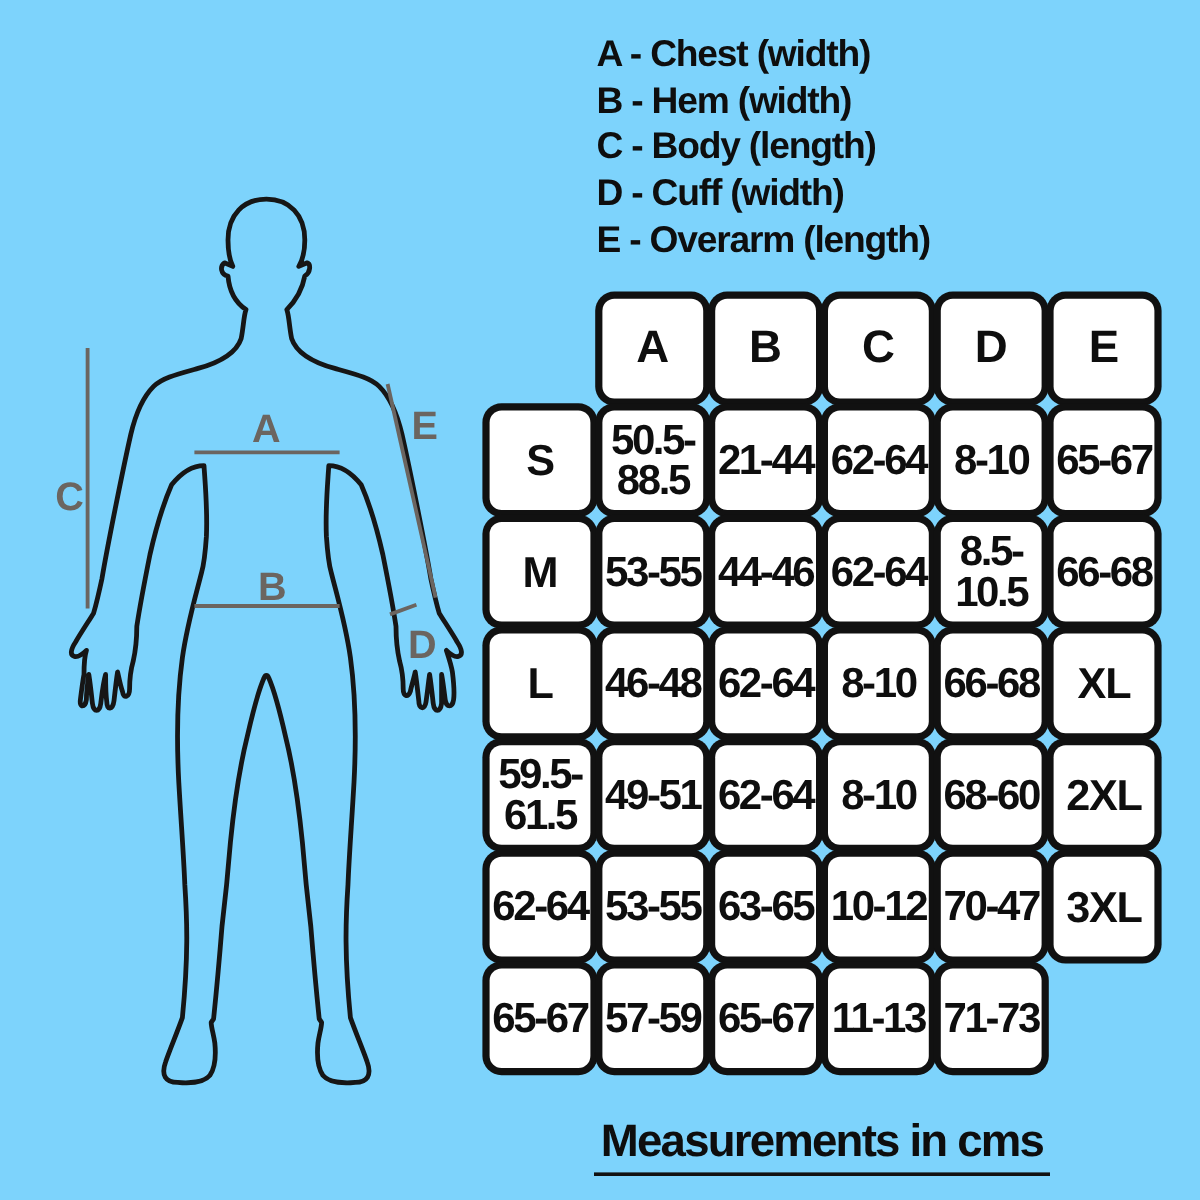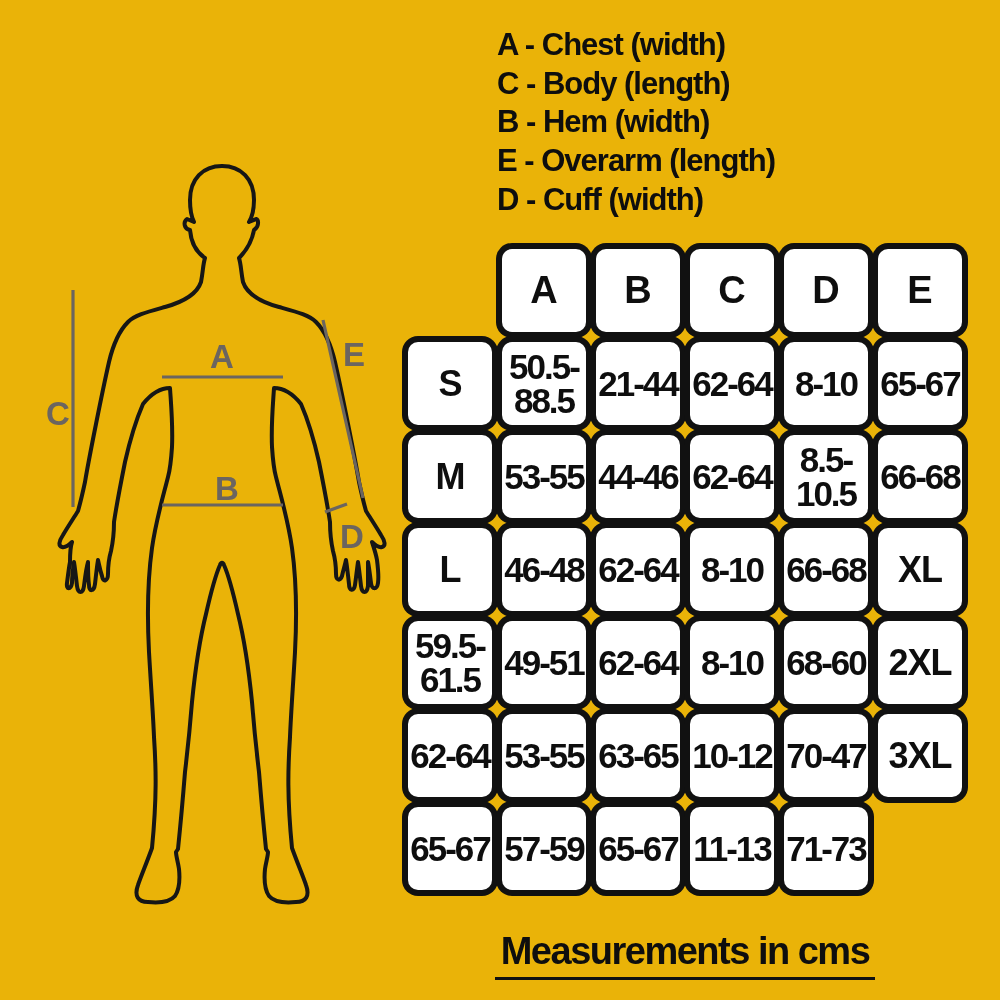--- a/index.html
+++ b/index.html
@@ -1,16 +1,16 @@
 <!DOCTYPE html>
 <html><head>
 <meta charset="utf-8">
 <style>
   html,body{margin:0;padding:0;background:#ffffff;}
-  .stage{position:relative;width:1000px;height:1000px;background:#eab308;overflow:hidden;
+  .stage{position:relative;width:1000px;height:1000px;background:#7dd3fc;overflow:hidden;
          font-family:"Liberation Sans", sans-serif;color:#111;}
 
   
   .legend{position:absolute;left:497px;top:26px;font-size:31px;font-weight:bold;
           line-height:38.7px;letter-spacing:-1px;color:#0e0e0e;}
   .legend-line{white-space:nowrap;}
 
   
   .figure{position:absolute;left:25px;top:152px;}
   .figure text{font-weight:bold;font-size:33px;font-family:"Liberation Sans",sans-serif;}
@@ -31,24 +31,24 @@
   .caption{display:inline-block;font-size:38px;font-weight:bold;letter-spacing:-1.5px;
            color:#0e0e0e;border-bottom:3px solid #111;padding:0 6px 4px 6px;}
 </style>
 </head>
 <body>
 
 <div class="stage">
 
   <div class="legend">
     <div class="legend-line">A - Chest (width)</div>
+    <div class="legend-line">B - Hem (width)</div>
     <div class="legend-line">C - Body (length)</div>
-    <div class="legend-line">B - Hem (width)</div>
+    <div class="legend-line">D - Cuff (width)</div>
     <div class="legend-line">E - Overarm (length)</div>
-    <div class="legend-line">D - Cuff (width)</div>
   </div>
 
   <svg class="figure" width="410" height="770" viewBox="0 0 410 770" aria-hidden="true">
     <path fill="none" stroke-width="4" stroke-linecap="round" stroke-linejoin="round" d="M 197 14
          C 216 14 229 27 229 48 C 229 58 227 65 224 70
          L 231 67 C 234 68 234 75 229 78
          C 227 89 221 99 214 106 C 216 112 216 120 218 130
          C 222 142 236 150 254 155 C 272 160 284 163 291 170
          C 300 179 306 193 310 210 C 315 232 319 252 323 272
          C 327 292 331 312 334 330 C 337 344 339 352 341 359

